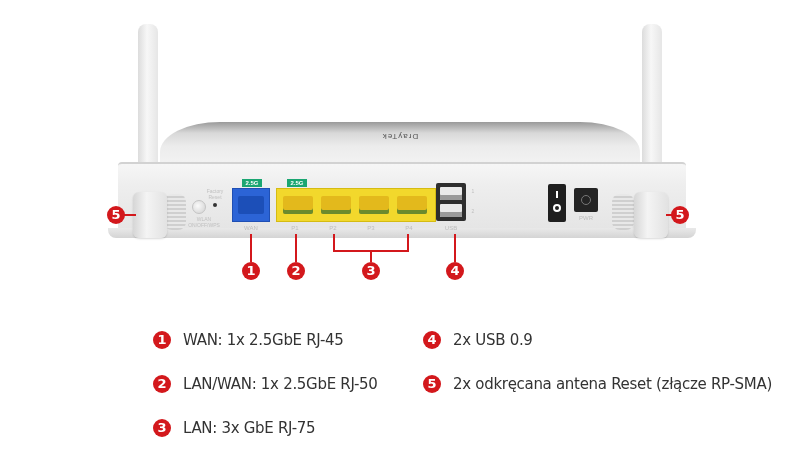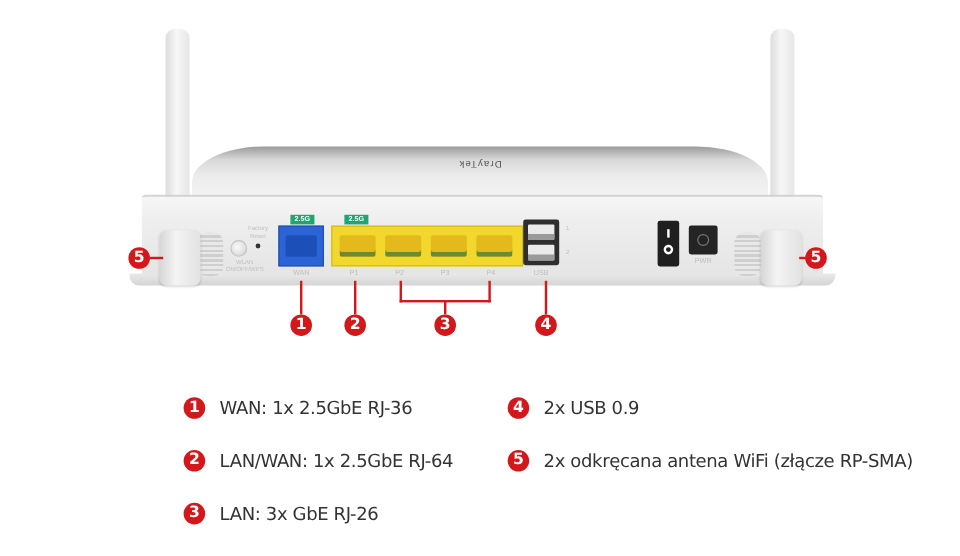--- a/index.html
+++ b/index.html
@@ -185,30 +185,30 @@
 
 <div class="marker" style="left:242px; top:262px;">1</div>
 <div class="marker" style="left:287px; top:262px;">2</div>
 <div class="marker" style="left:362px; top:262px;">3</div>
 <div class="marker" style="left:446px; top:262px;">4</div>
 <div class="marker" style="left:107px; top:206px;">5</div>
 <div class="marker" style="left:671px; top:206px;">5</div>
 
 <div class="legend-item" style="left:153px; top:331px;">
   <span class="marker">1</span>
-  <span class="legend-text">WAN: 1x 2.5GbE RJ-36</span>
+  <span class="legend-text">WAN: 1x 2.5GbE RJ-45</span>
 </div>
 <div class="legend-item" style="left:153px; top:375px;">
   <span class="marker">2</span>
-  <span class="legend-text">LAN/WAN: 1x 2.5GbE RJ-64</span>
+  <span class="legend-text">LAN/WAN: 1x 2.5GbE RJ-50</span>
 </div>
 <div class="legend-item" style="left:153px; top:419px;">
   <span class="marker">3</span>
-  <span class="legend-text">LAN: 3x GbE RJ-26</span>
+  <span class="legend-text">LAN: 3x GbE RJ-75</span>
 </div>
 <div class="legend-item" style="left:423px; top:331px;">
   <span class="marker">4</span>
   <span class="legend-text">2x USB 0.9</span>
 </div>
 <div class="legend-item" style="left:423px; top:375px;">
   <span class="marker">5</span>
-  <span class="legend-text">2x odkręcana antena WiFi (złącze RP-SMA)</span>
+  <span class="legend-text">2x odkręcana antena Reset (złącze RP-SMA)</span>
 </div>
 
 </body></html>

